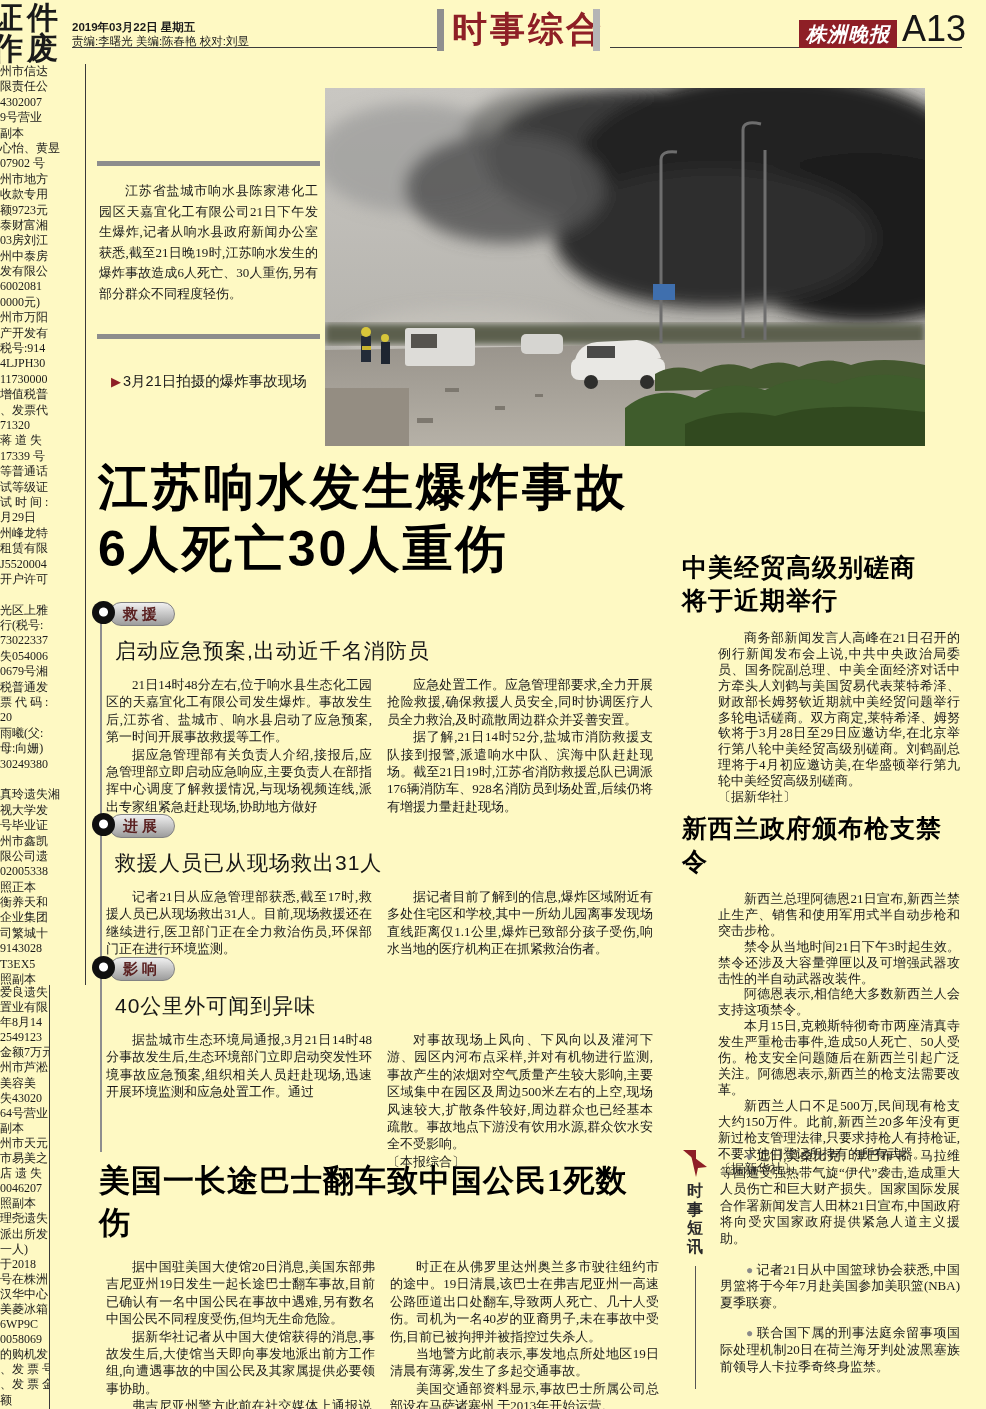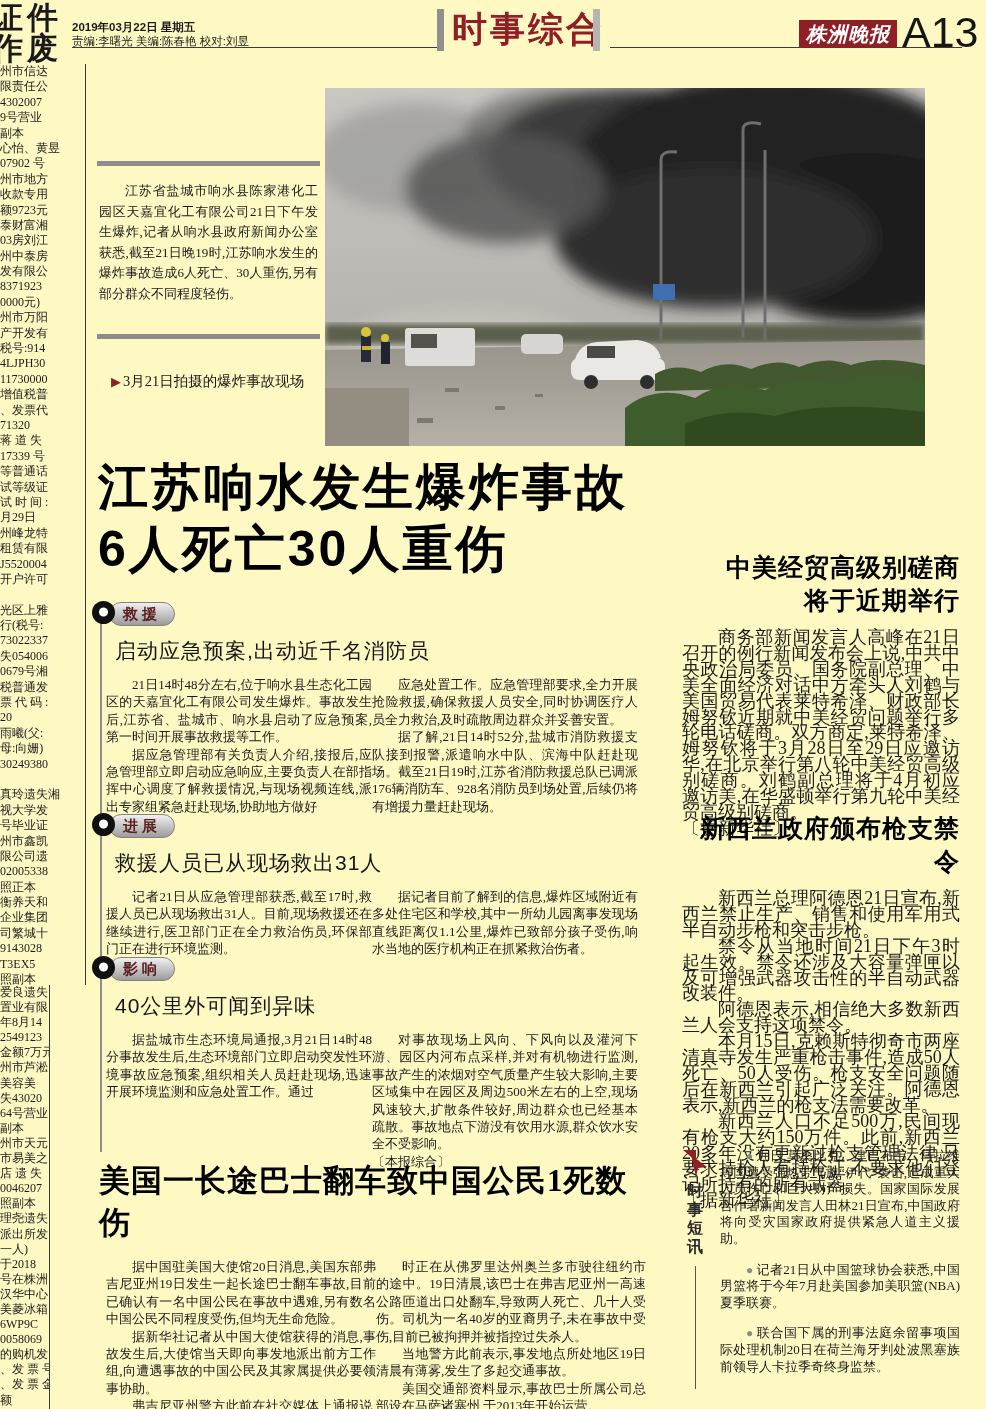--- a/index.html
+++ b/index.html
@@ -15,41 +15,41 @@
   .rule-left{position:absolute;left:72px;top:47px;width:368px;height:1px;background:#3c3c3c;}
   .rule-right{position:absolute;left:610px;top:47px;width:352px;height:1px;background:#3c3c3c;}
   .bar-v{position:absolute;top:9px;width:7px;height:42px;}
   .bar-v.l{left:437px;background:#8f8f8f;}
   .bar-v.r{left:593px;background:#b5b5b5;}
   .section-title{position:absolute;left:452px;top:6px;font-size:35px;font-weight:bold;letter-spacing:3px;
                  font-family:"Liberation Sans","DejaVu Sans",sans-serif;}
   .paper-logo{position:absolute;left:799px;top:20px;width:98px;height:28px;color:#fff;
               font-size:20px;font-weight:bold;font-style:italic;text-align:center;line-height:28px;
               letter-spacing:1px;}
-  .page-num{position:absolute;left:902px;top:8px;font-size:43px;color:#161616;
+  .page-num{position:absolute;left:902px;top:8px;font-size:36px;color:#161616;
             font-family:"Liberation Sans","DejaVu Sans",sans-serif;}
 
   
   .ads-top{position:absolute;left:0;top:64px;width:85px;height:921px;border-right:1px solid #3a3a3a;
            overflow:hidden;}
   .ads-bottom{position:absolute;left:0;top:985px;width:49px;height:424px;border-right:1px solid #3a3a3a;
               overflow:hidden;}
   .ad-line{margin:0;height:15.4px;line-height:15.4px;font-size:12px;white-space:nowrap;overflow:hidden;}
   .ads-bottom .ad-line{font-size:12px;height:15.1px;line-height:15.1px;font-family:Liberation Serif, serif;}
 
   
   .photo{position:absolute;left:325px;top:88px;width:600px;height:358px;overflow:hidden;background:#b9b7b2;}
   .photo svg{display:block;}
 
   
   .intro{position:absolute;left:97px;top:161px;width:223px;}
   .gbar{height:5px;background:#8d8d8d;}
   .intro-text{margin:15px 2px 30px 2px;font-size:13px;line-height:20.5px;text-align:justify;text-indent:2em;}
   .caption{position:absolute;left:111px;top:372px;width:214px;font-size:14.5px;
-           font-family:Liberation Serif, serif;}
+           font-family:Liberation Sans, sans-serif;}
   .caption .tri{font-size:13px;margin-right:2px;}
 
   
   .headline{position:absolute;left:98px;top:456px;width:570px;font-size:50px;line-height:62px;
             font-weight:900;letter-spacing:3px;color:#000;
             font-family:"Liberation Sans","DejaVu Sans",sans-serif;}
 
   
   .rail{position:absolute;left:100px;top:614px;width:2px;height:538px;background:#8e8e8e;}
   .section{position:absolute;left:97px;width:560px;}
@@ -57,35 +57,35 @@
   .tag-row{position:relative;height:28px;}
   .tag-circle{position:absolute;left:-5px;top:1px;width:23px;height:23px;border-radius:50%;
               background:radial-gradient(circle at 50% 48%, #ffffff 0 4px, #101010 5px);z-index:2;}
   .tag-pill{position:absolute;left:12px;top:2px;width:64px;height:22px;border-radius:12px;
             background:linear-gradient(180deg,#f0f0f0,#9c9c9c);border:1px solid #828282;
             text-align:center;line-height:22px;font-size:15px;font-weight:bold;color:#5a2020;
             letter-spacing:4px;z-index:1;
             font-family:"Liberation Sans","DejaVu Sans",sans-serif;}
   .sec-subtitle{margin:9px 0 11px 18px;font-size:21px;letter-spacing:1px;color:#161616;
                 font-family:"Liberation Sans","DejaVu Sans",sans-serif;}
-  .cols{display:flex;margin-left:9px;}
+  .cols{display:flex;gap:15px;margin-left:9px;}
   .col{width:266px;font-size:13px;line-height:17.4px;text-align:justify;}
   .col p{margin:0;text-indent:2em;}
   .byline{text-align:left;}
 
   
   .bus{position:absolute;left:97px;top:1160px;width:562px;}
   .bus-title{font-size:31px;font-weight:bold;letter-spacing:1px;color:#000;margin:0 0 14px 2px;}
   .bus .col{width:270px;line-height:17.4px;}
 
   
   .r-art{position:absolute;left:682px;width:278px;}
   .r1{top:551px;} .r2{top:812px;}
-  .r-title{font-size:25px;line-height:33px;font-weight:bold;color:#000;letter-spacing:1px;margin:0;text-align:right;}
-  .r-body{margin-top:13px;font-size:18px;line-height:15.9px;text-align:justify;}
+  .r-title{font-size:25px;line-height:33px;font-weight:bold;color:#000;letter-spacing:1px;margin:0;}
+  .r-body{margin-top:13px;font-size:13px;line-height:15.9px;text-align:justify;margin-left:36px;}
   .r-body p{margin:0;text-indent:2em;}
 
   
   .briefs{position:absolute;left:676px;top:1148px;width:284px;display:flex;}
   .briefs-strip{width:38px;display:flex;flex-direction:column;align-items:center;}
   .ribbon{width:28px;height:30px;margin-bottom:4px;}
   .briefs-title-char{font-size:16px;line-height:18.5px;font-weight:bold;color:#2a2a2a;}
   .briefs-vline{width:1px;flex:1;background:#555;margin-top:10px;}
   .briefs-items{width:240px;margin-left:6px;font-size:13px;line-height:16.6px;text-align:justify;}
   .brief-item{margin:0 0 14px 0;text-indent:2em;}
@@ -120,21 +120,21 @@
       <p class="ad-line">副本</p>
       <p class="ad-line">心怡、黄昱</p>
       <p class="ad-line">07902 号</p>
       <p class="ad-line">州市地方</p>
       <p class="ad-line">收款专用</p>
       <p class="ad-line">额9723元</p>
       <p class="ad-line">泰财富湘</p>
       <p class="ad-line">03房刘江</p>
       <p class="ad-line">州中泰房</p>
       <p class="ad-line">发有限公</p>
-      <p class="ad-line">8371923</p>
+      <p class="ad-line">6002081</p>
       <p class="ad-line">0000元)</p>
       <p class="ad-line">州市万阳</p>
       <p class="ad-line">产开发有</p>
       <p class="ad-line">税号:914</p>
       <p class="ad-line">4LJPH30</p>
       <p class="ad-line">11730000</p>
       <p class="ad-line">增值税普</p>
       <p class="ad-line">、发票代</p>
       <p class="ad-line">71320</p>
       <p class="ad-line">蒋 道 失</p>

